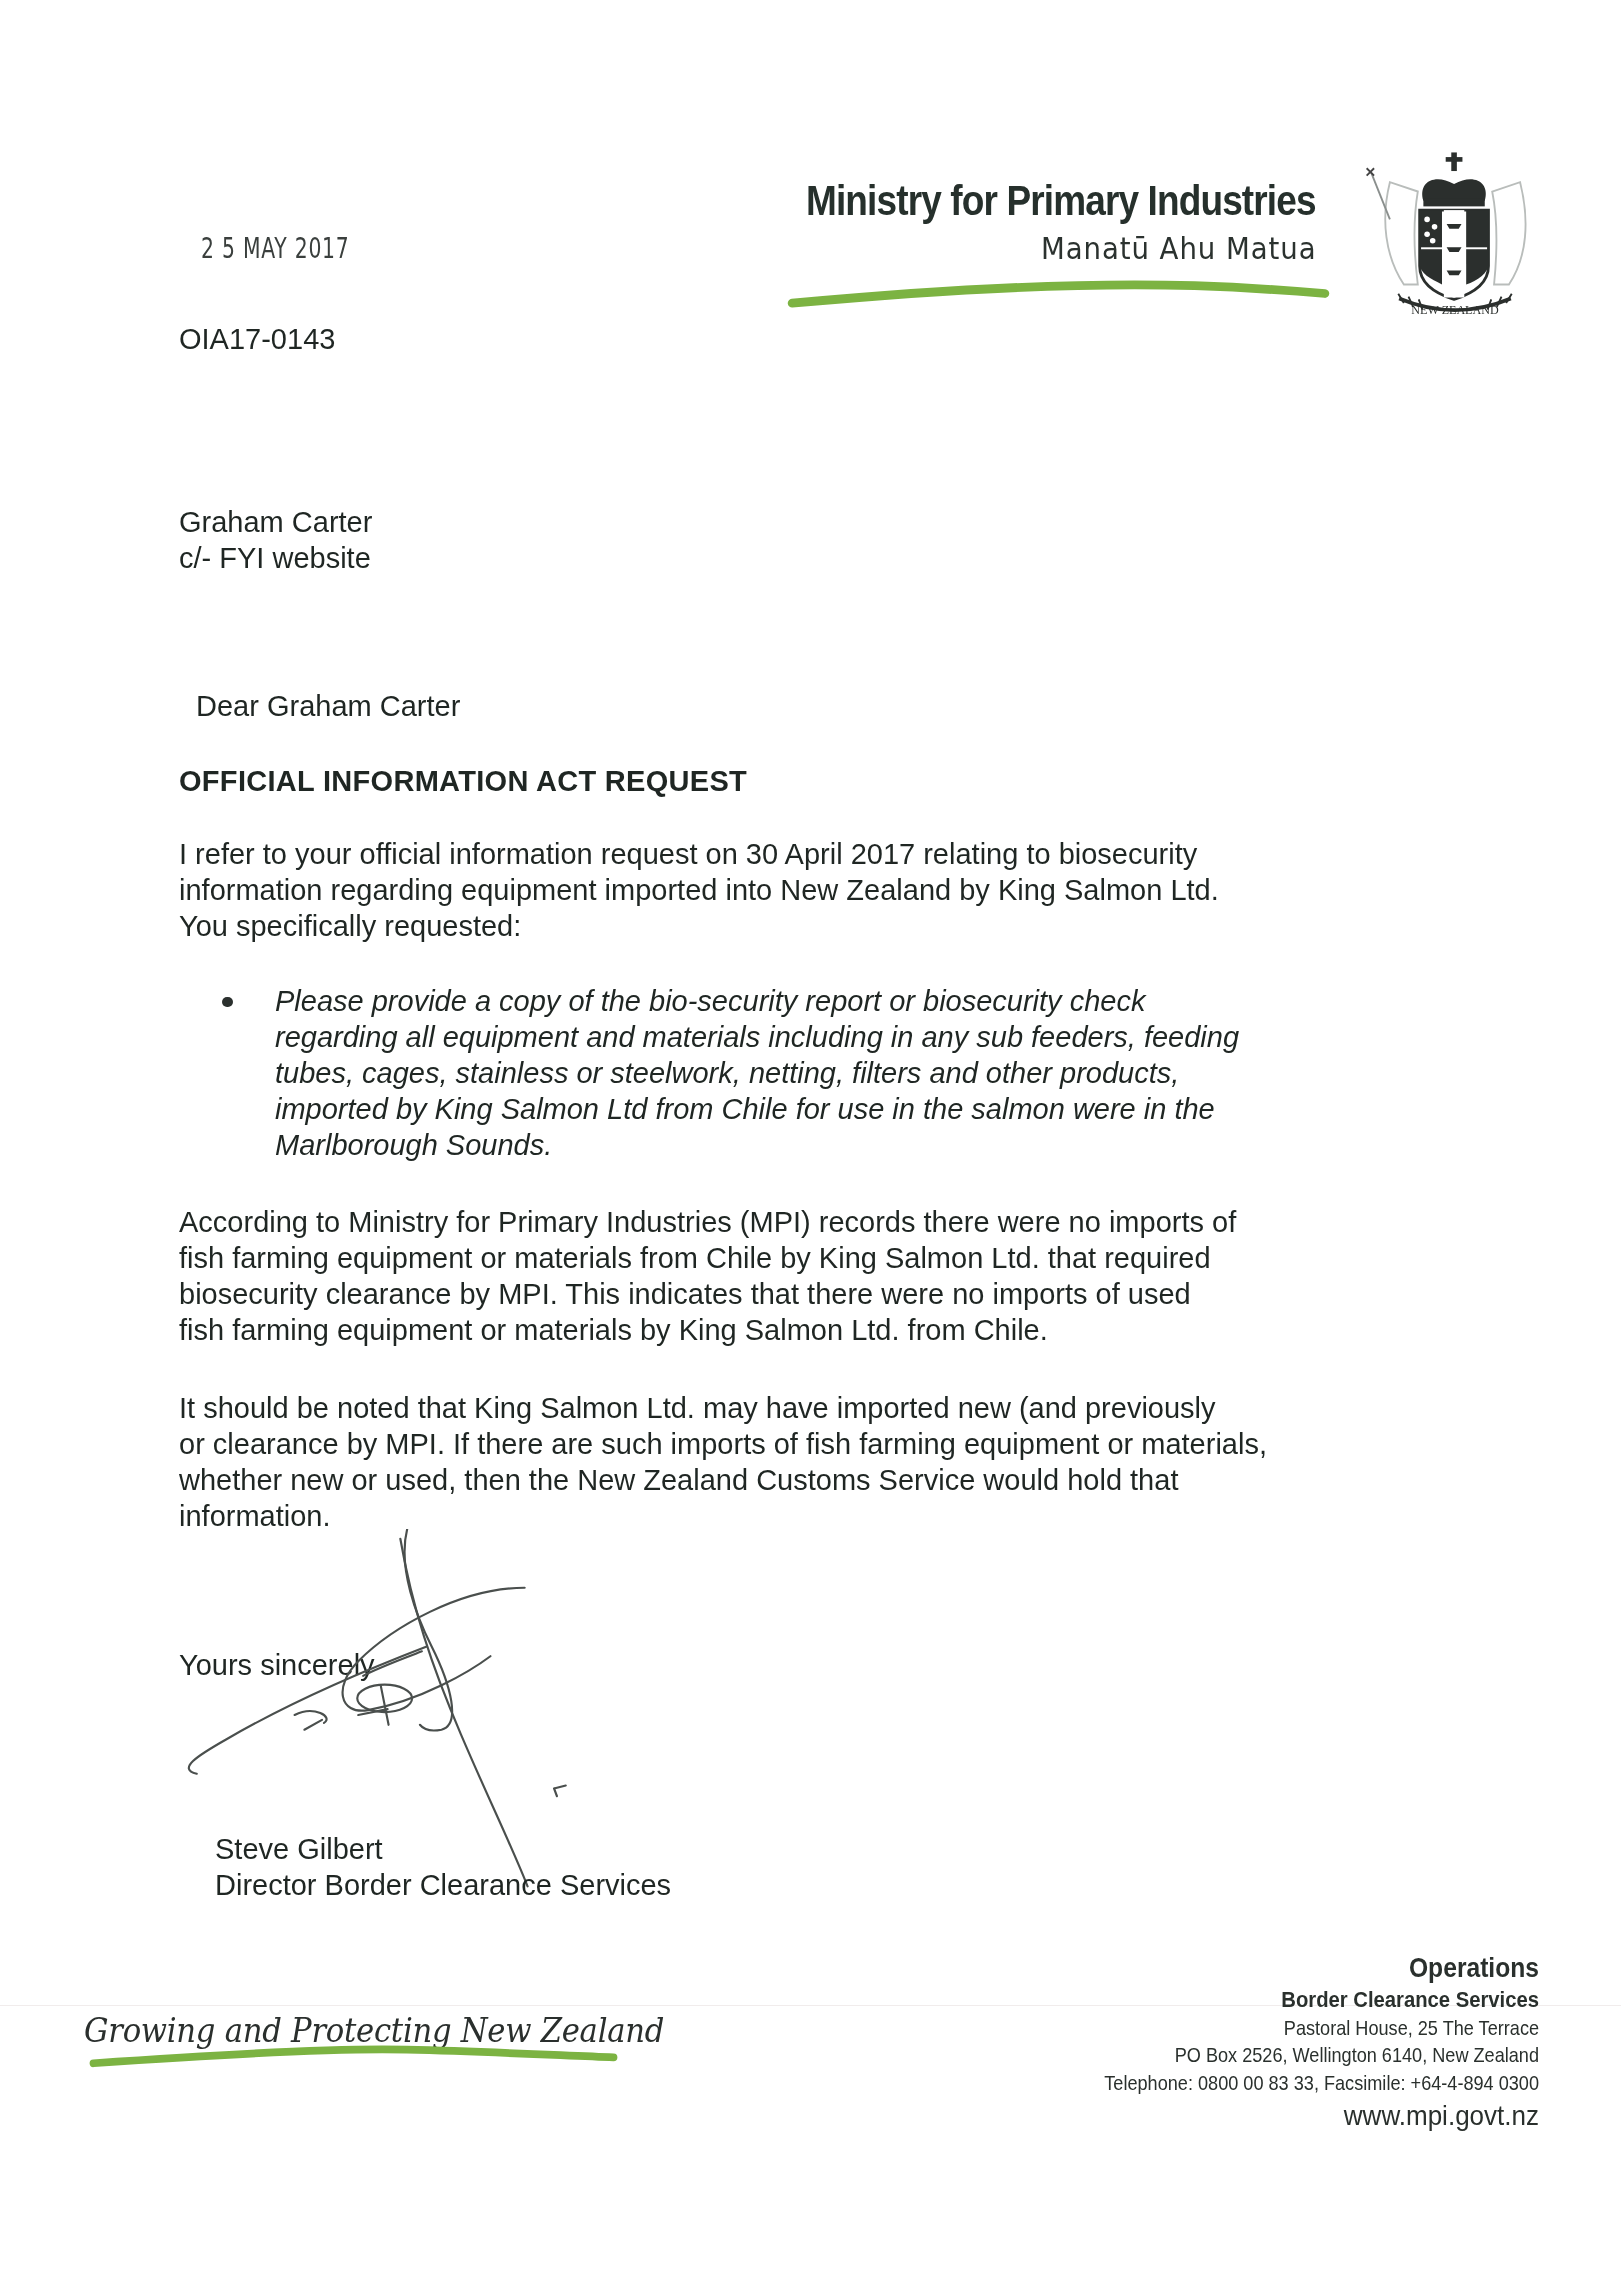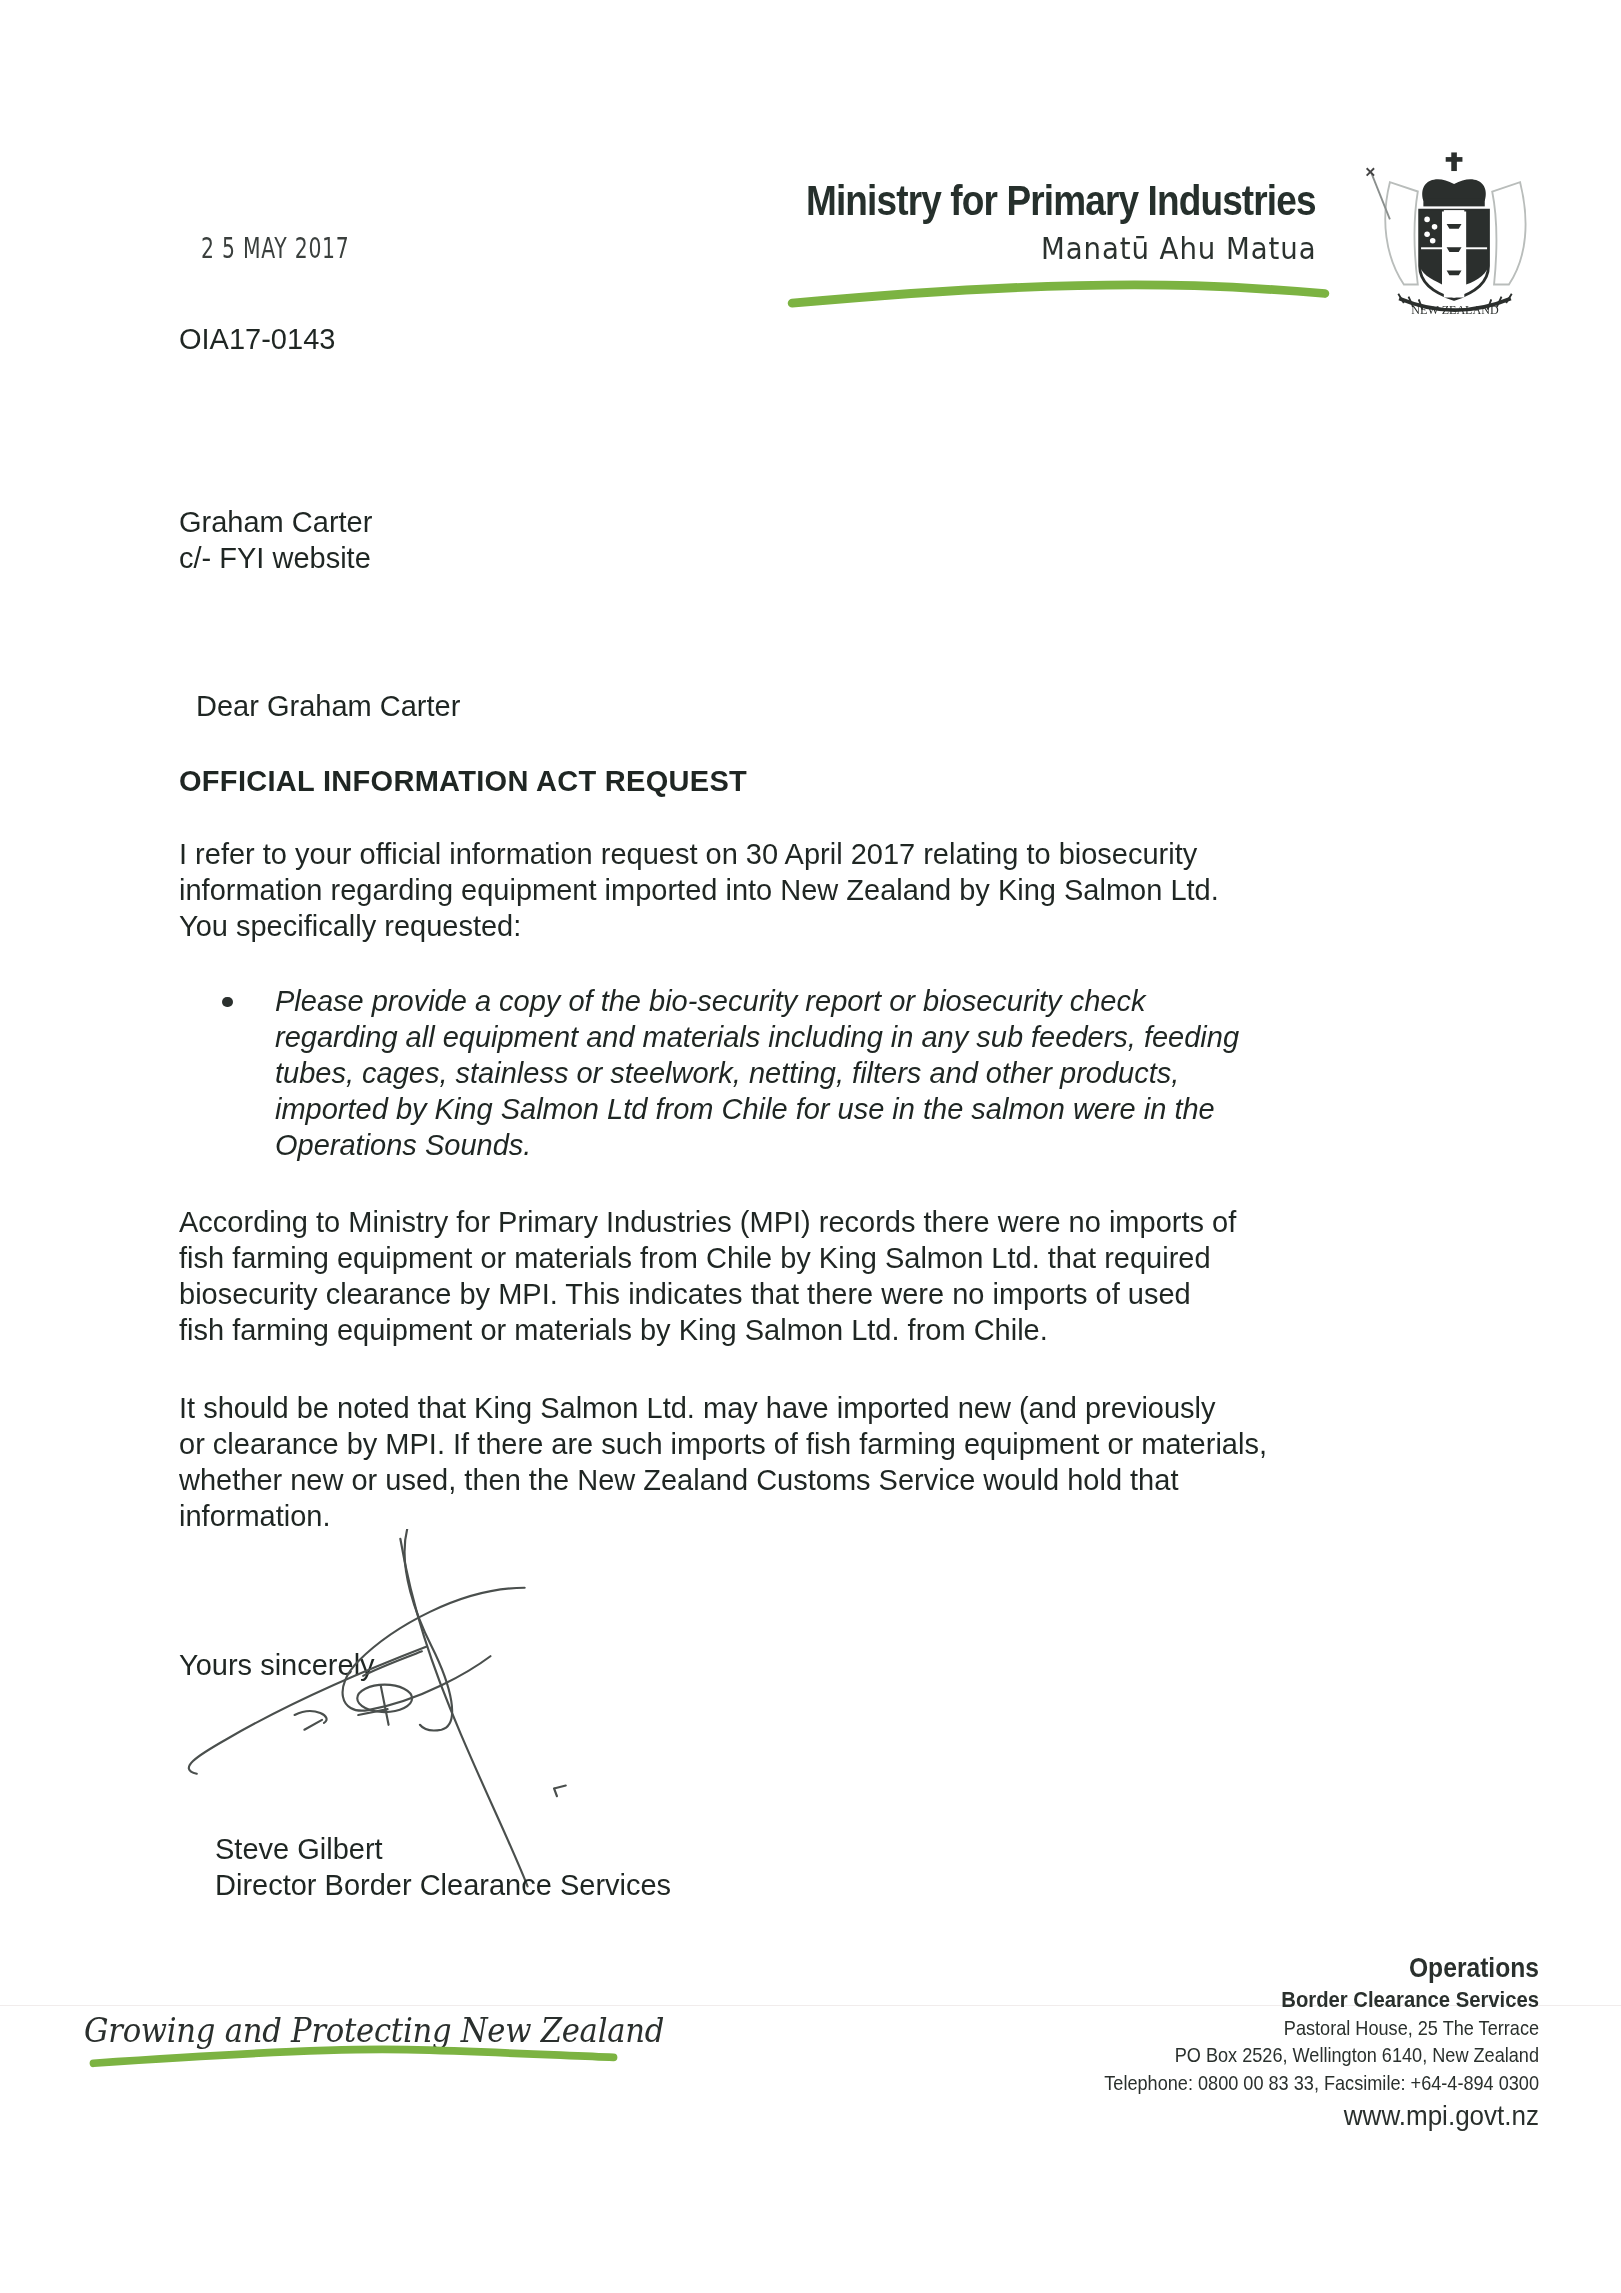--- a/index.html
+++ b/index.html
@@ -280,21 +280,21 @@
     <span class="line">You specifically requested:</span>
   </p>
 
   <div class="bullet-block body-text">
     <span class="bullet-dot"></span>
     <div class="bullet-text">
       <span class="line">Please provide a copy of the bio-security report or biosecurity check</span>
       <span class="line">regarding all equipment and materials including in any sub feeders, feeding</span>
       <span class="line">tubes, cages, stainless or steelwork, netting, filters and other products,</span>
       <span class="line">imported by King Salmon Ltd from Chile for use in the salmon were in the</span>
-      <span class="line">Operations Sounds.</span>
+      <span class="line">Marlborough Sounds.</span>
     </div>
   </div>
 
   <p class="para p2 body-text">
     <span class="line">According to Ministry for Primary Industries (MPI) records there were no imports of</span>
     <span class="line">fish farming equipment or materials from Chile by King Salmon Ltd. that required</span>
     <span class="line">biosecurity clearance by MPI. This indicates that there were no imports of used</span>
     <span class="line">fish farming equipment or materials by King Salmon Ltd. from Chile.</span>
   </p>
 

